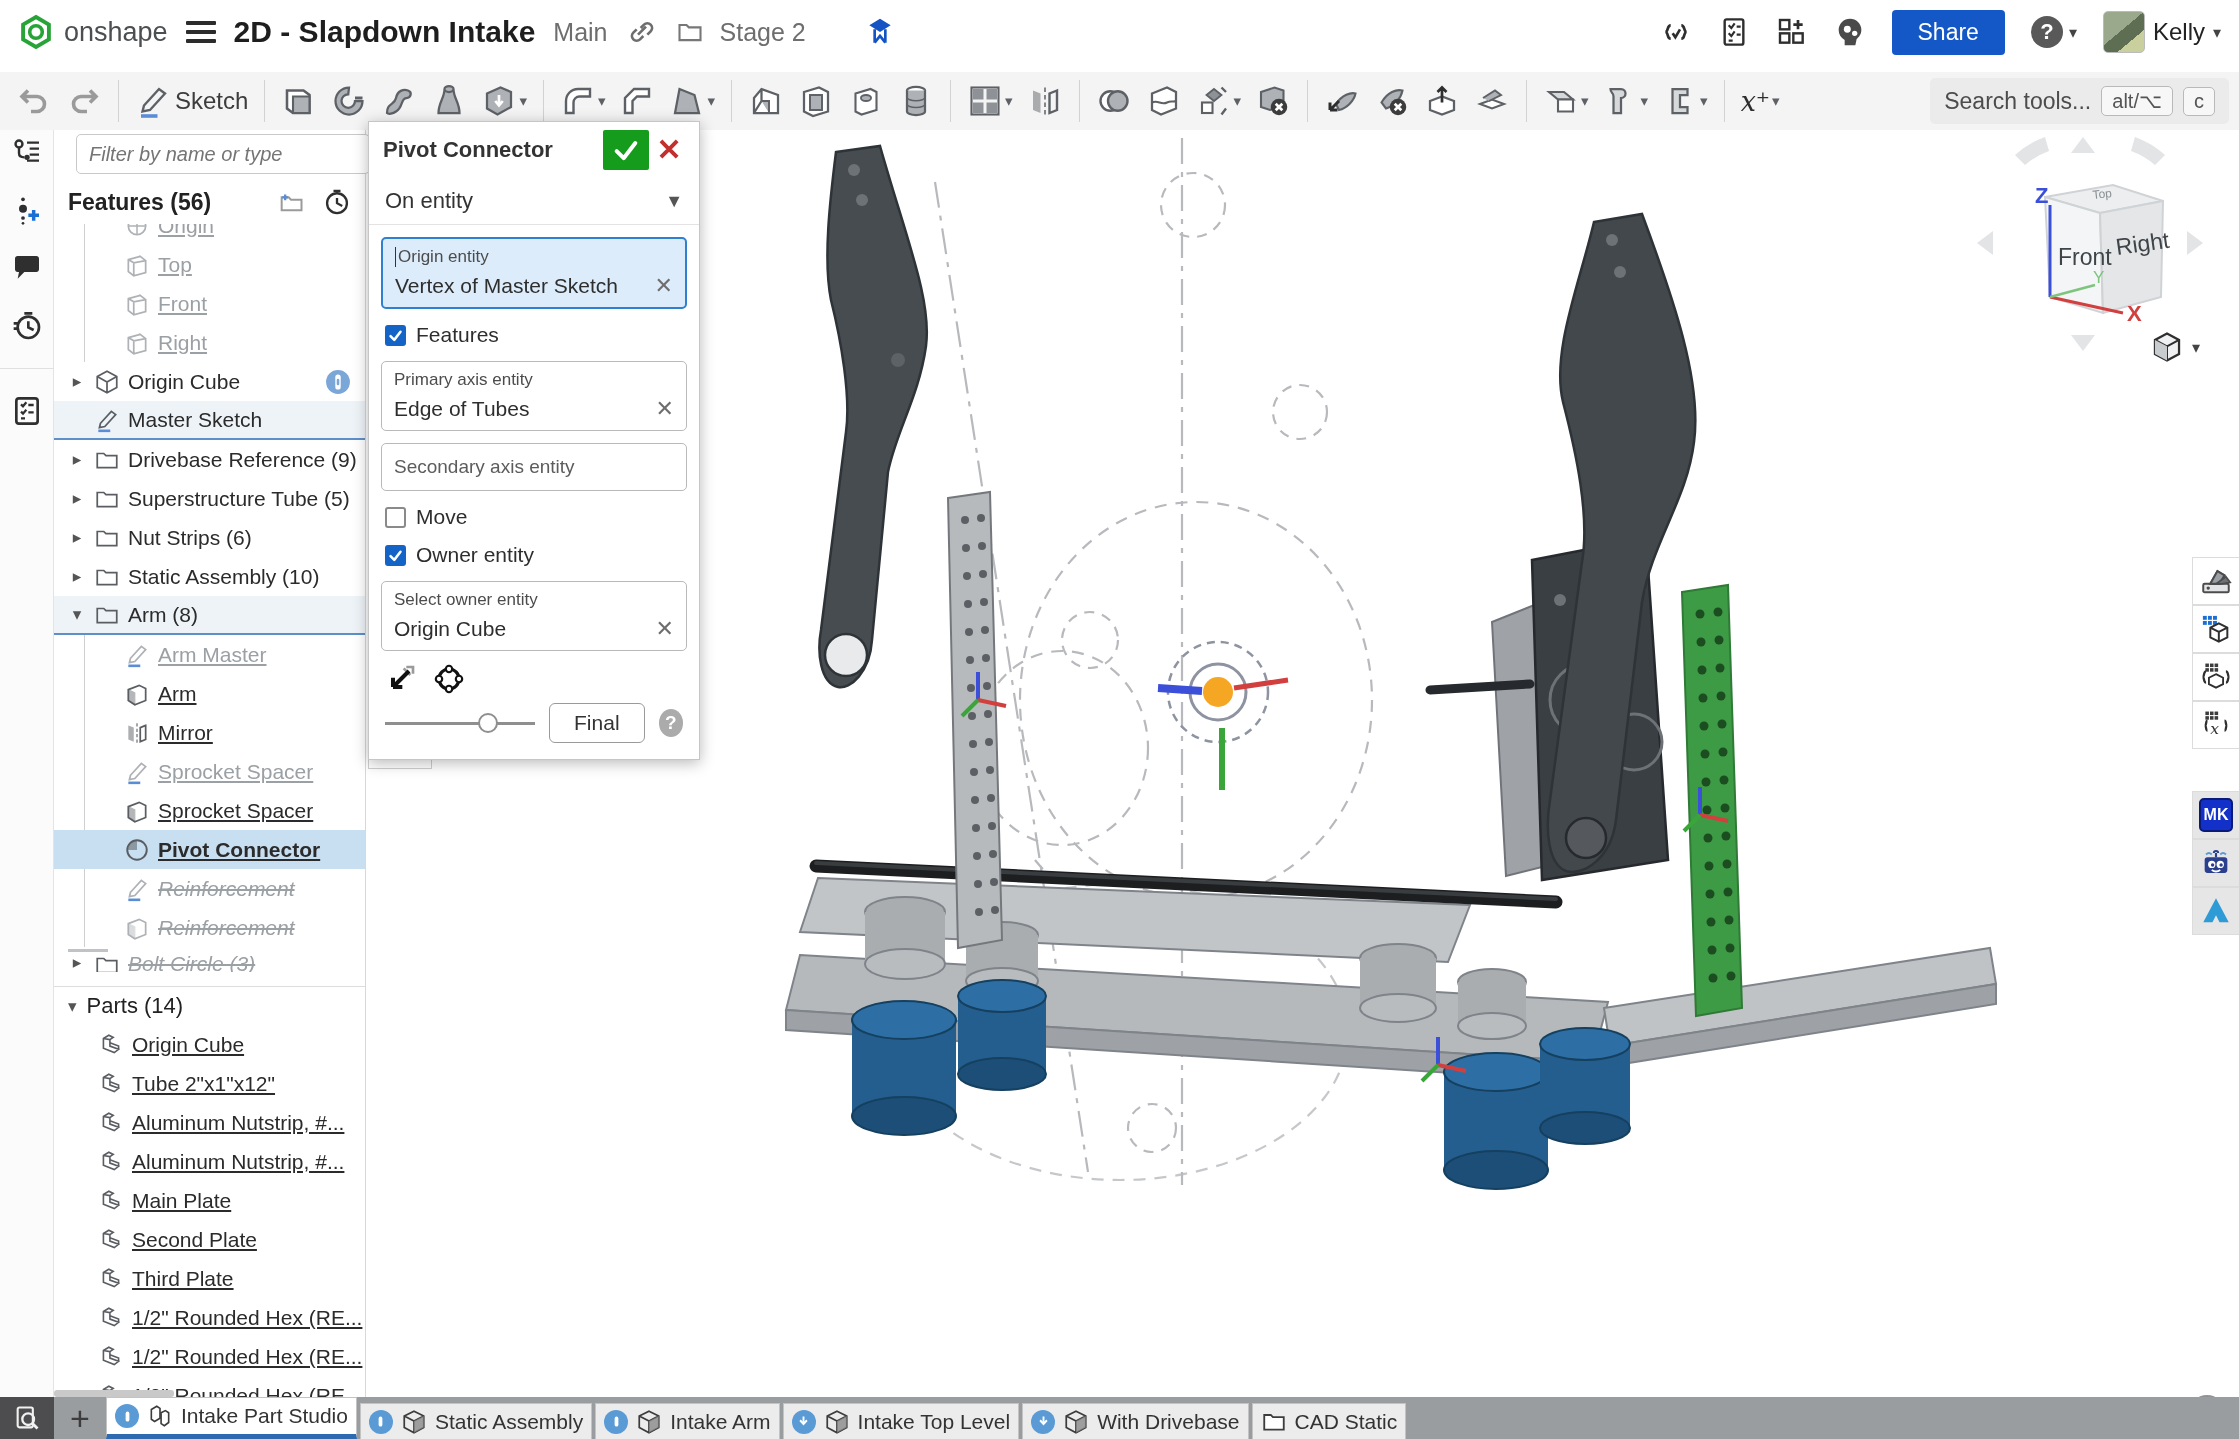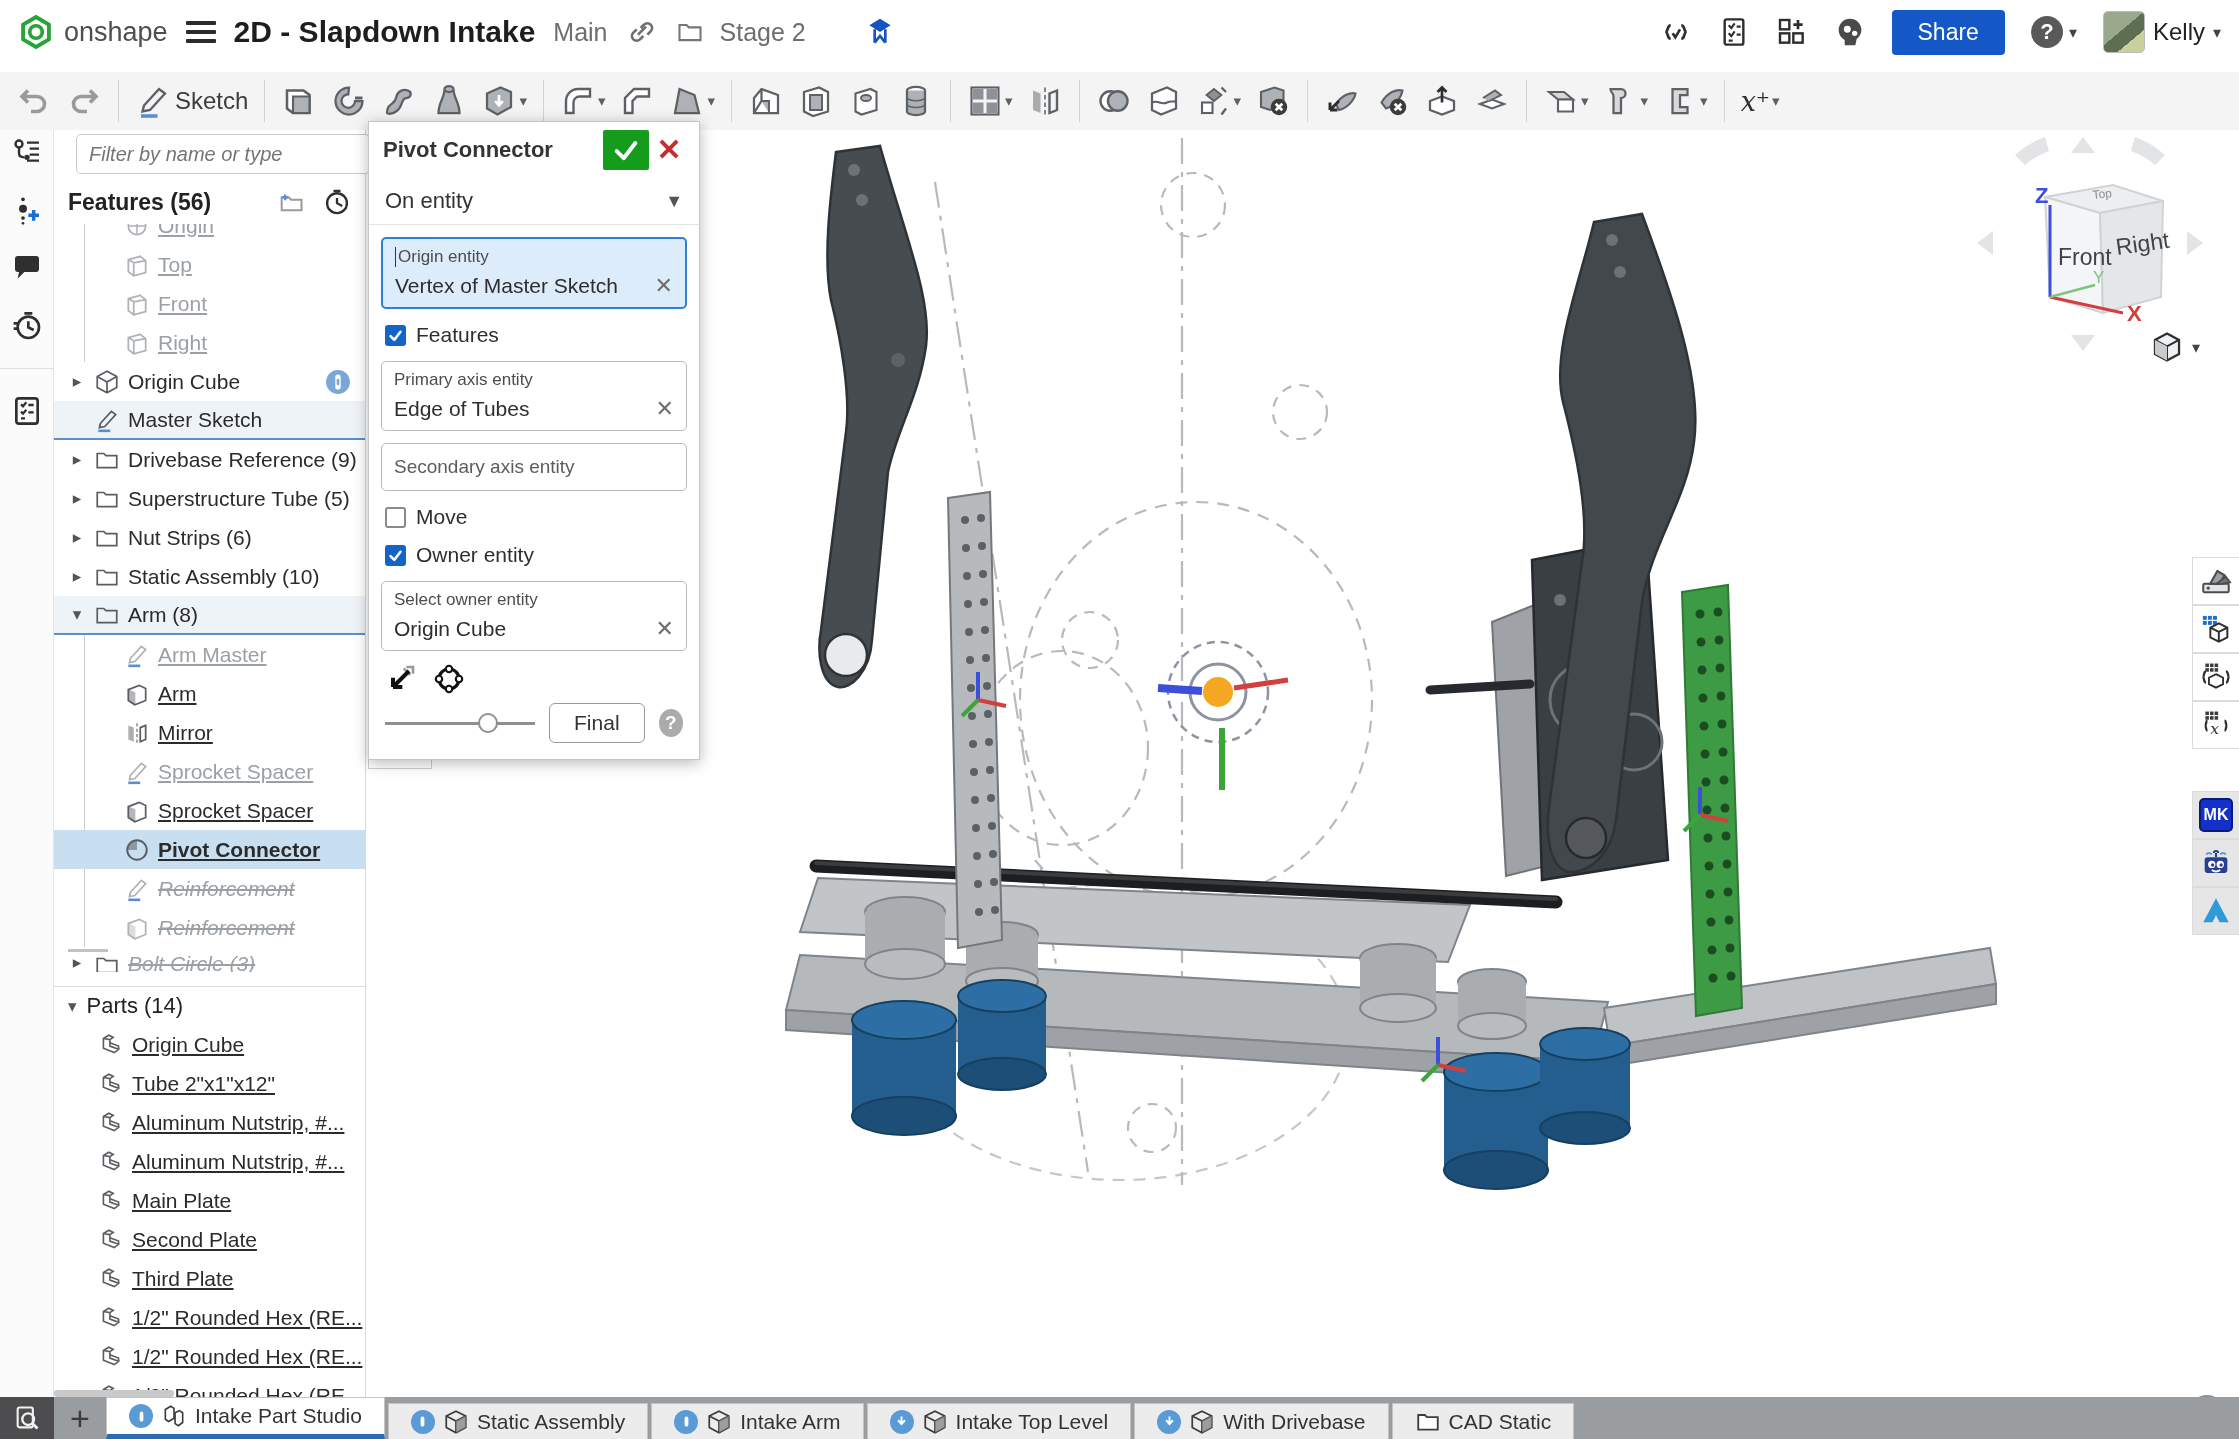--- a/index.html
+++ b/index.html
@@ -108,21 +108,21 @@
   .strip-gap{height:42px;}
   .tile{border-radius:5px;display:flex;align-items:center;justify-content:center;font-weight:bold;}
   .tile.mk{background:#1330c8;color:#fff;font-size:16px;border:2px solid #0a1a77;box-sizing:border-box;}
   .cloud-status{position:absolute;right:14px;bottom:8px;width:36px;height:36px;border-radius:50%;background:#8f9296;display:flex;align-items:center;justify-content:center;z-index:12;}
   .cloud-status svg{width:24px;height:24px;color:#f2f2f2;}
   
   .bbar{position:absolute;left:0;bottom:0;width:2239px;height:42px;background:#9a9da0;display:flex;align-items:flex-end;z-index:35;}
   .bsearch{width:54px;height:42px;background:#4d4d4f;display:flex;align-items:center;justify-content:center;cursor:pointer;flex:none;}
   .bsearch svg{width:28px;height:28px;color:#f1f1f1;}
   .bplus{width:52px;height:42px;display:flex;align-items:center;justify-content:center;color:#3c3c3c;font-size:34px;cursor:pointer;flex:none;}
-  .tab{height:36px;display:flex;align-items:center;gap:8px;padding:0 22px;background:#ececec;border:1px solid #c3c3c3;border-bottom:none;font-size:21px;color:#333;cursor:pointer;margin-right:3px;white-space:nowrap;box-sizing:border-box;}
+  .tab{height:36px;display:flex;align-items:center;gap:8px;padding:0 8px;background:#ececec;border:1px solid #c3c3c3;border-bottom:none;font-size:21px;color:#333;cursor:pointer;margin-right:3px;white-space:nowrap;box-sizing:border-box;}
   .tab.active{background:#fff;height:42px;border-bottom:5px solid #2e6ab0;font-weight:normal;}
   .tab svg{width:26px;height:26px;flex:none;}
   .tbadge{width:24px;height:24px;border-radius:50%;background:#5b9bd5;display:flex;align-items:center;justify-content:center;flex:none;}
   .tbadge svg{width:15px;height:15px;color:#fff;}
 </style>
 </head>
 <body>
 
 <div class="screen">
 
@@ -418,20 +418,25 @@
         <svg viewBox="0 0 24 24">
           <path d="M7 4 L17 4 L17 8 L12 8 L12 16 L17 16 L17 20 L7 20 Z" fill="#d6d8da" stroke="#5d6166" stroke-width="1.5"></path>
         </svg>
         <span class="tcaret">▾</span>
       </div>
     <div class="tsep"></div>
     <div class="tbtn">
         <span style="font-size:27px;font-style:italic;color:#2e2e2e;font-family:'DejaVu Serif',serif;">x⁺</span>
         <span class="tcaret">▾</span>
       </div>
+    <div class="search-tools">
+      <span>Search tools...</span>
+      <span class="kbd">alt/⌥</span>
+      <span class="kbd">c</span>
+    </div>
   </div>
 
   <div class="rail">
     <svg class="rico" viewBox="0 0 24 24">
         <circle cx="6" cy="6" r="2.6" fill="none" stroke="currentColor" stroke-width="1.8"></circle>
         <path d="M6 8.6 L6 13 Q6 16 10 16" fill="none" stroke="currentColor" stroke-width="1.8"></path>
         <circle cx="12" cy="16" r="2" fill="currentColor"></circle>
         <path d="M12 5 L21 5 M14 9.5 L21 9.5 M14 14 L21 14 M12 18.5 L21 18.5" stroke="currentColor" stroke-width="1.8"></path>
       </svg>
     <svg class="rico" viewBox="0 0 24 24">

